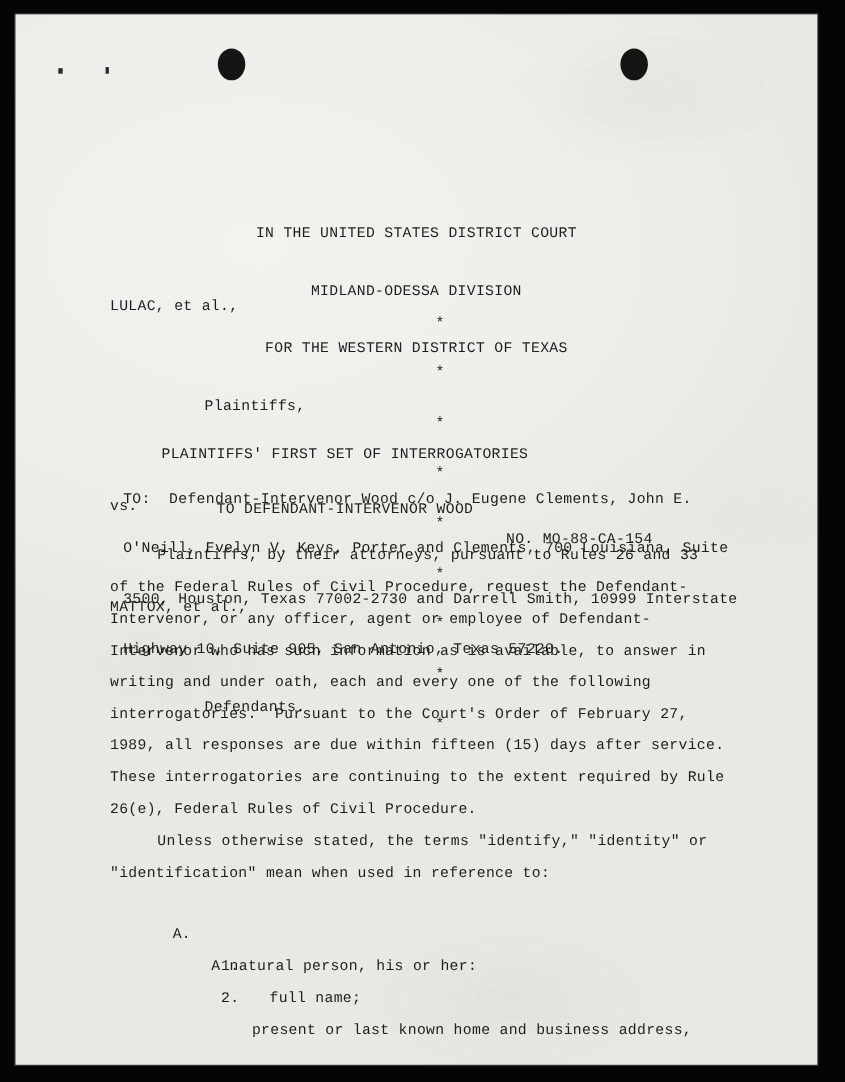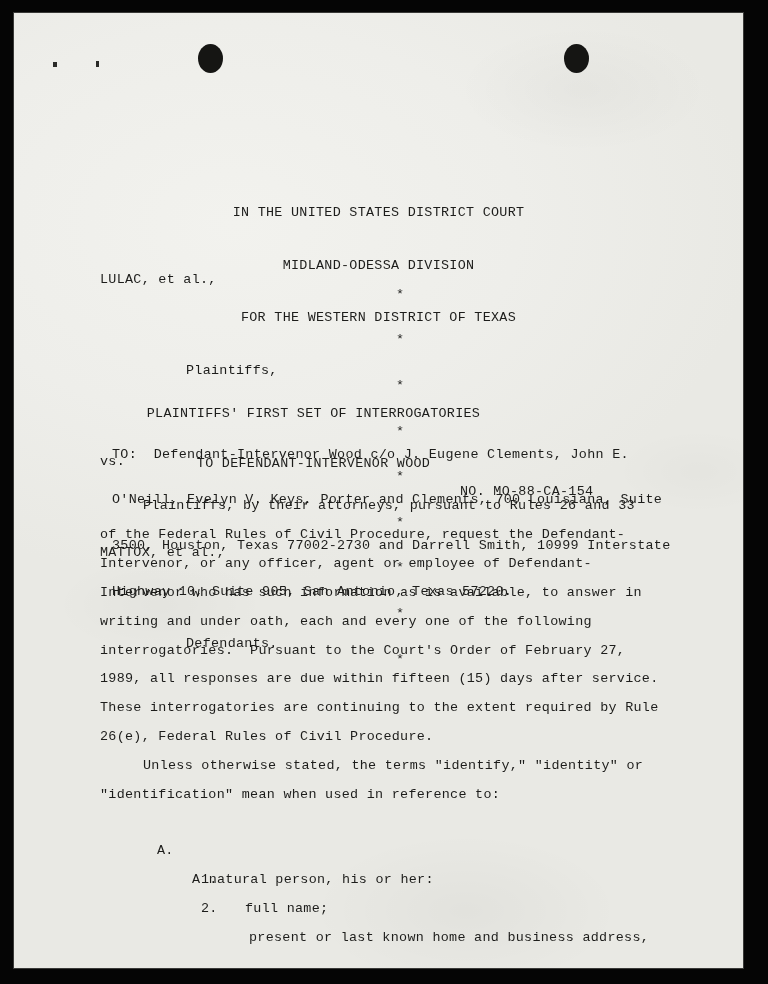--- a/index.html
+++ b/index.html
@@ -155,21 +155,21 @@
     white-space: pre;
   }
   .list-item .marker { position: absolute; left: 0; }
   .list-item .itext  { position: absolute; }
 
   #item-A  { left: 143px; top: 795px; }
   #item-A  .itext { left: 35px; }
   #item-A1 { left: 187px; top: 824px; }
   #item-A1 .itext { left: 44px; }
   #item-A2 { left: 187px; top: 853px; }
-  #item-A2 .itext { left: 48px; font-family: Liberation Mono, monospace; }
+  #item-A2 .itext { left: 28px; font-family: Liberation Mono, monospace; }
 </style>
 </head>
 <body>
 
 <div id="scan-backdrop"></div>
 
 <div id="paper">
 
   <div id="punch-hole-left" class="punch-hole"></div>
   <div id="punch-hole-right" class="punch-hole"></div>

